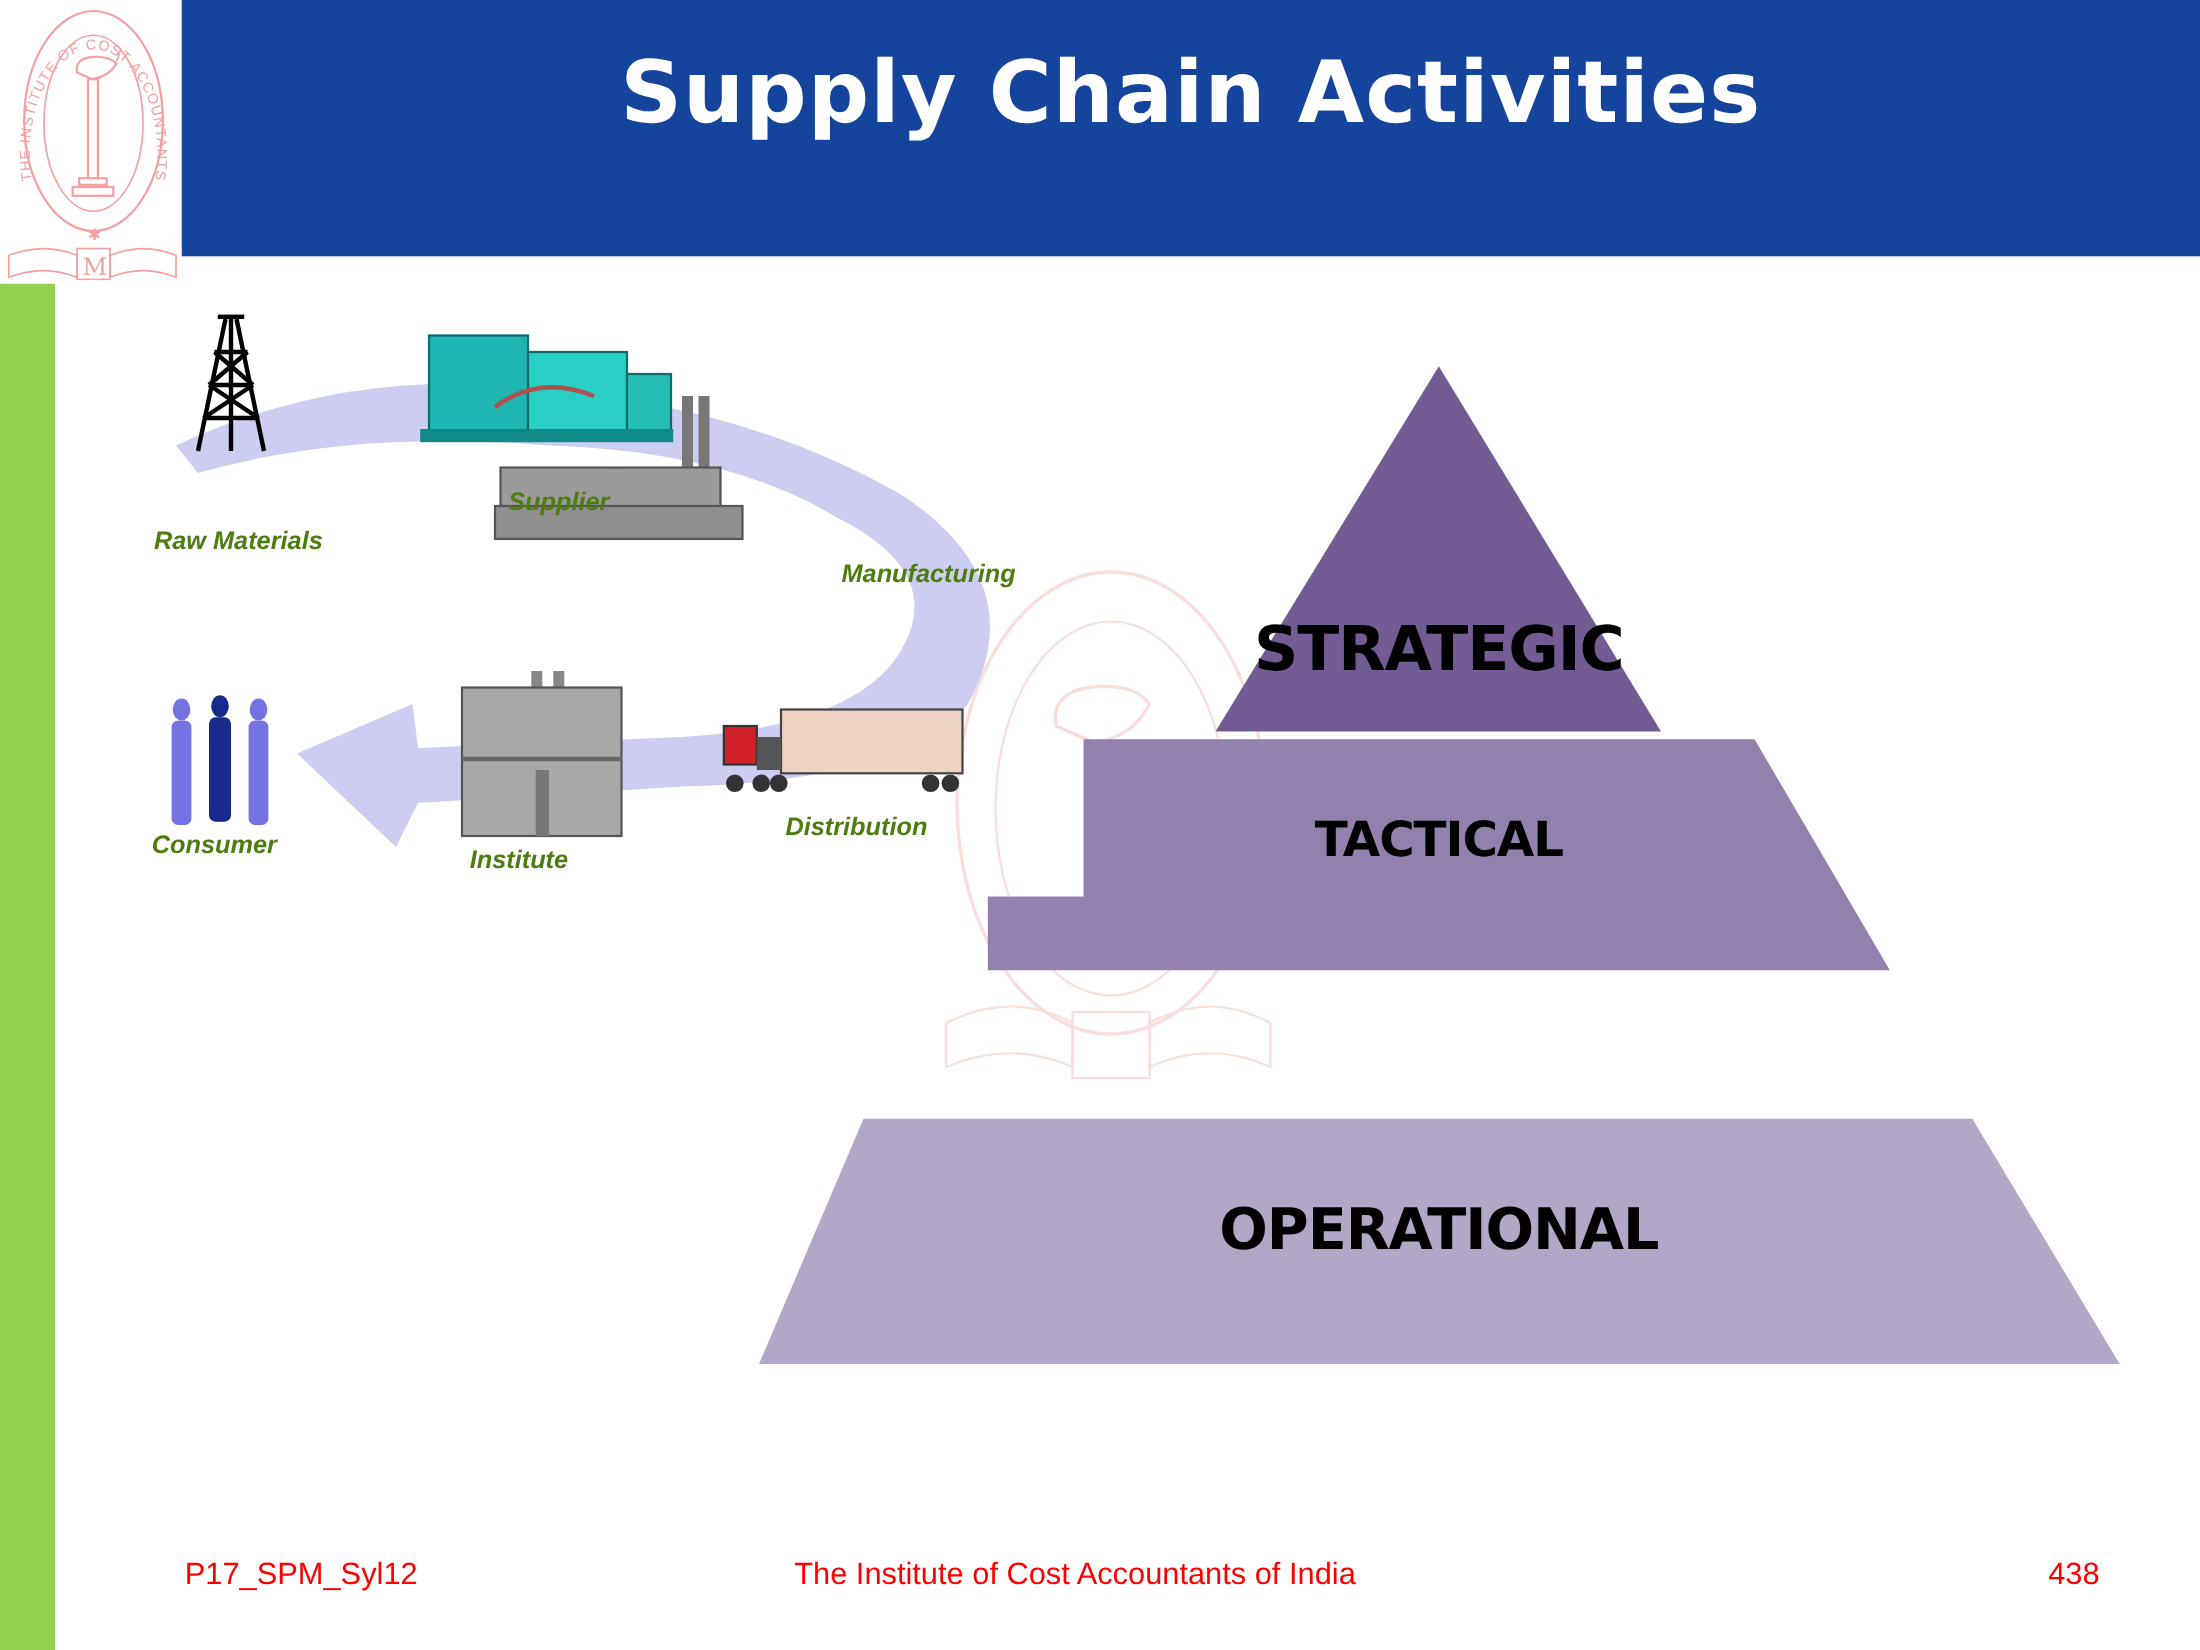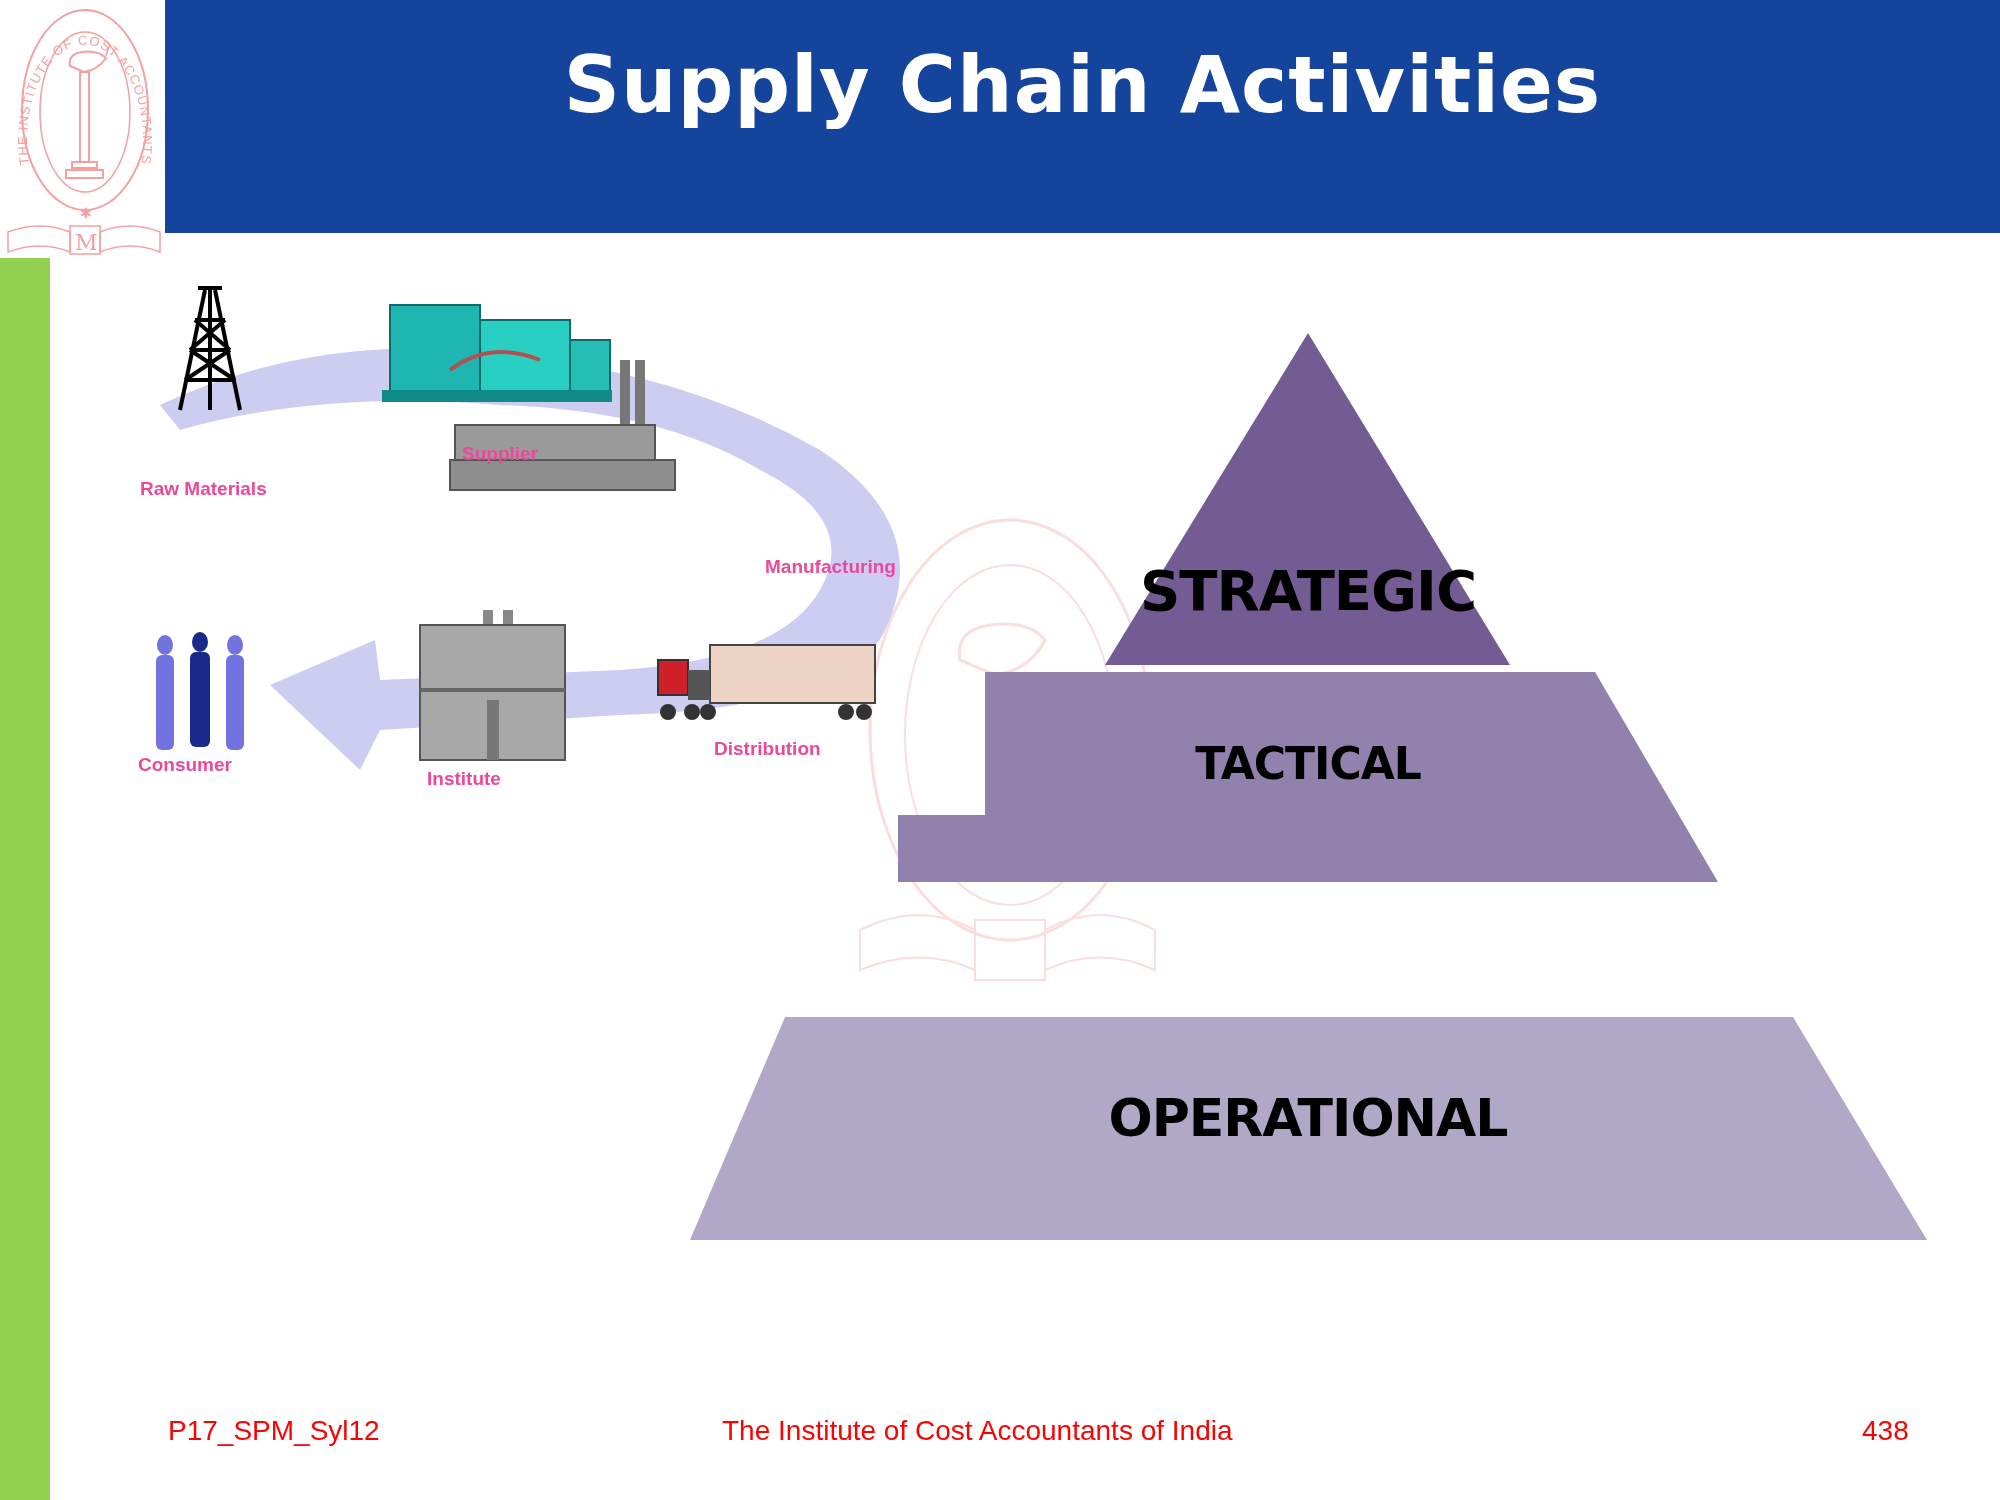--- a/index.html
+++ b/index.html
@@ -2,21 +2,21 @@
 <html><head>
 <meta charset="utf-8">
 <style>
   html, body { margin: 0; padding: 0; }
   body { width: 2000px; height: 1500px; position: relative; background: #ffffff; overflow: hidden; font-family: "DejaVu Sans", sans-serif; }
   .header { position: absolute; left: 165px; top: 0; width: 1835px; height: 233px; background: #14449B; }
   .title { position: absolute; left: 165px; top: 0; width: 1835px; height: 170px; display: flex; align-items: center; justify-content: center; color: #ffffff; font-family: "DejaVu Sans", sans-serif; font-weight: bold; font-size: 78px; letter-spacing: 1px; }
   .logo { position: absolute; left: 0; top: 0; width: 165px; height: 255px; background: #ffffff; }
   .sidebar { position: absolute; left: 0; top: 258px; width: 50px; height: 1242px; background: #92D050; }
   .diagram { position: absolute; left: 120px; top: 260px; width: 860px; height: 560px; }
-  .diag-label { position: absolute; font-family: "Liberation Sans", sans-serif; font-weight: bold; font-size: 19px; color: #ec4899; white-space: nowrap; }
+  .diag-label { position: absolute; font-family: "Liberation Sans", sans-serif; font-weight: bold; font-size: 23px; color: #4d7c0f; white-space: nowrap; font-style: italic; }
   .pyramid { position: absolute; left: 0; top: 0; width: 2000px; height: 1500px; pointer-events: none; }
   .pyr-label { position: absolute; font-family: "DejaVu Sans", sans-serif; font-weight: bold; color: #000000; white-space: nowrap; transform: translateX(-50%); letter-spacing: -1px; }
   .footer { position: absolute; top: 1415px; font-family: "Liberation Sans", sans-serif; font-size: 28px; color: #FF0000; white-space: nowrap; }
   .watermark { position: absolute; left: 840px; top: 500px; width: 320px; height: 500px; opacity: 0.35; }
 </style>
 </head>
 <body>
 
 <div class="header"></div>
 <div class="title">Supply Chain Activities</div>
@@ -115,21 +115,21 @@
       <ellipse cx="45" cy="385" rx="8" ry="10" fill="#7272E0"></ellipse>
         <rect x="36" y="395" width="18" height="95" rx="6" fill="#7272E0"></rect>
       <ellipse cx="80" cy="382" rx="8" ry="10" fill="#1A2A8A"></ellipse>
         <rect x="70" y="392" width="20" height="95" rx="6" fill="#1A2A8A"></rect>
       <ellipse cx="115" cy="385" rx="8" ry="10" fill="#7272E0"></ellipse>
         <rect x="106" y="395" width="18" height="95" rx="6" fill="#7272E0"></rect>
     </g>
   </svg>
   <span class="diag-label" style="left:20px;top:218px;">Raw Materials</span>
   <span class="diag-label" style="left:342px;top:183px;">Supplier</span>
-  <span class="diag-label" style="left:645px;top:248px;margin-top:48px;">Manufacturing</span>
+  <span class="diag-label" style="left:645px;top:248px;">Manufacturing</span>
   <span class="diag-label" style="left:594px;top:478px;">Distribution</span>
   <span class="diag-label" style="left:307px;top:508px;">Institute</span>
   <span class="diag-label" style="left:18px;top:494px;">Consumer</span>
 </div>
 
 <svg class="pyramid" viewBox="0 0 2000 1500">
   <polygon points="1308,333 1510,665 1105,665" fill="#735C93"></polygon>
   <polygon points="985,672 1595,672 1718,882 898,882 898,815 985,815" fill="#9281AD"></polygon>
   <polygon points="785,1017 1793,1017 1927,1240 690,1240" fill="#B1A7C6"></polygon>
 </svg>

